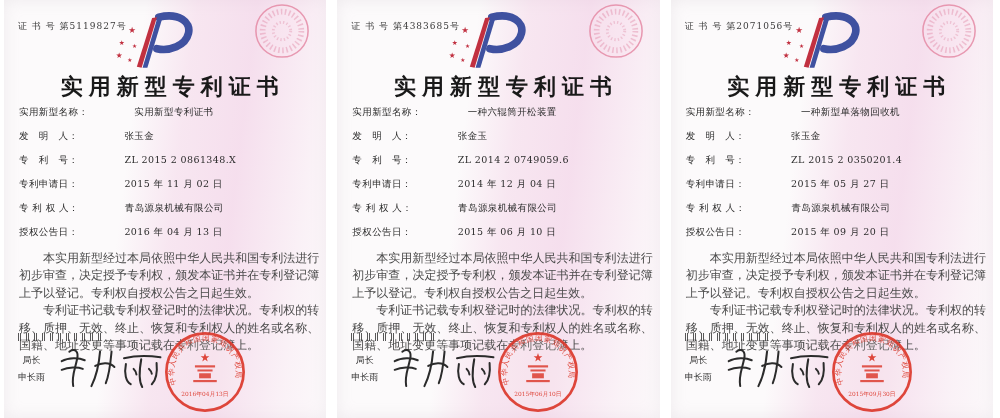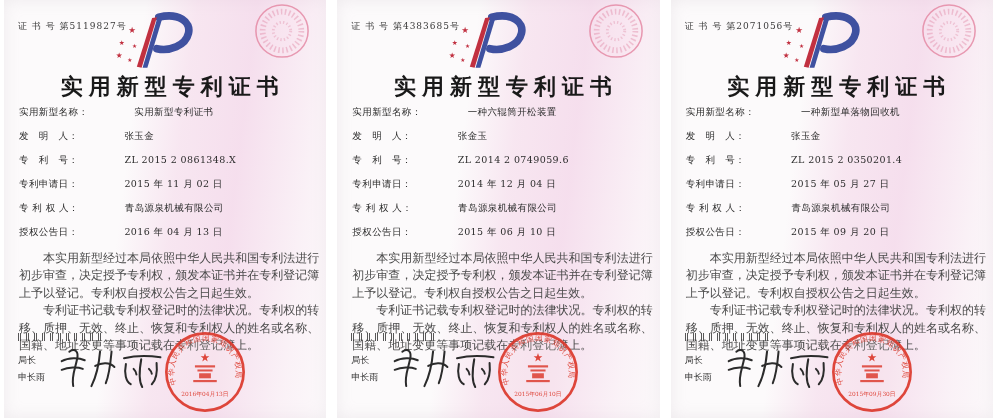--- a/index.html
+++ b/index.html
@@ -19,21 +19,21 @@
   .fields{position:absolute;left:19px;right:26px;top:106px;}
   .field{height:24px;display:flex;font-size:9.5px;color:#2c2c2c;
          letter-spacing:.4px;white-space:nowrap;gap:44px;}
   .flabel{margin-right:2px;}
   .body{position:absolute;left:19px;right:14px;top:250px;font-size:12px;line-height:1.45;
         color:#4a4a4a;text-align:justify;}
   .body p{margin:0;text-indent:2em;}
   .barcode{position:absolute;left:18px;top:333px;width:88px;height:8px;opacity:.85;
            background-image:repeating-linear-gradient(90deg,#3a3a3a 0 1px,transparent 1px 2px,
              #3a3a3a 2px 3.5px,transparent 3.5px 6px,#3a3a3a 6px 6.5px,transparent 6.5px 8px);}
-  .director{position:absolute;left:18px;top:352px;font-size:9px;color:#333;line-height:1.9;}
+  .director{position:absolute;left:18px;top:352px;font-size:9px;color:#333;line-height:1.9;text-align:center;}
   .signature{position:absolute;left:55px;top:338px;width:115px;height:55px;}
   .seal{position:absolute;left:163px;top:330px;width:84px;height:84px;opacity:.92;}
   .seal-ring{fill:#dc392c;font-size:9px;letter-spacing:1px;font-family:"DejaVu Serif",serif;}
   .seal-date{fill:#dc392c;font-size:7px;font-family:"DejaVu Serif",serif;}
 </style>
 </head>
 <body>
 
 <div class="stage">
 

